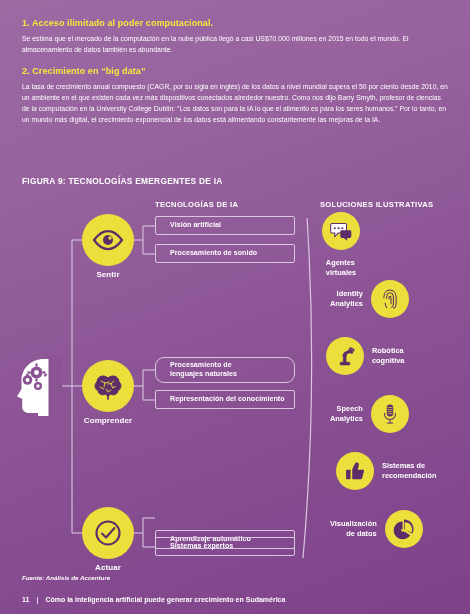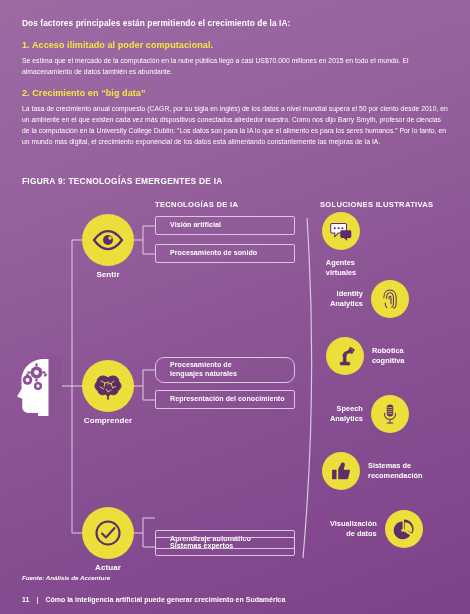--- a/index.html
+++ b/index.html
@@ -87,21 +87,20 @@
     font-size:7px; font-weight:bold; color:#ffffff;
   }
   .footer .bar { opacity:.85; }
 </style>
 </head>
 <body>
 
 <div class="page">
 
   <div class="txt-wrap">
-    <div class="lead">Dos factores principales están permitiendo  el crecimiento de la IA:</div>
     <div class="sec-head">1. Acceso ilimitado al poder computacional.</div>
     <div class="body-txt">Se estima que el mercado de la computación en la nube pública llegó a casi US$70.000 millones en 2015 en todo el mundo.  El almacenamiento de datos también es abundante.</div>
     <div class="gap"></div>
     <div class="sec-head">2. Crecimiento en “big data”</div>
     <div class="body-txt">La tasa de crecimiento anual compuesto (CAGR, por su sigla en inglés) de los datos a nivel mundial supera el 50 por ciento desde 2010, en un ambiente en el que existen cada vez más dispositivos conectados alrededor nuestro. Como nos dijo Barry Smyth, profesor de ciencias de la computación en la University College Dublin: “Los datos son para la IA lo que el alimento es para los seres humanos.” Por lo tanto, en un mundo más digital, el crecimiento exponencial de los datos está alimentando constantemente las mejoras de la IA.</div>
   </div>
 
   <div class="fig-title">FIGURA 9: TECNOLOGÍAS EMERGENTES DE IA</div>
 
   <div class="col-head tech">TECNOLOGÍAS DE IA</div>
@@ -260,21 +259,21 @@
         <path d="M24 58 H40" fill="none"></path>
         <g stroke="#ecdf3c" stroke-width="2">
           <path d="M26 13 H38 M26 19 H38 M26 25 H38 M26 31 H38"></path>
         </g>
       </svg>
     </span>
     <span class="sol-label">Speech
 Analytics</span>
   </div>
 
-  <div class="sol" style="left:322px;top:452px;">
+  <div class="sol" style="left:336px;top:452px;">
     <span class="sol-dot">
       <svg viewBox="0 0 64 64" fill="#5c2d68">
         <rect x="6" y="28" width="13" height="28" rx="2"></rect>
         <path d="M24 56 H48 A5 5 0 0 0 53 52 L58 33 A4 4 0 0 0 54 28 H40 L43 15 A6 6 0 0 0 37 7 L34 7 L24 26 Z"></path>
       </svg>
     </span>
     <span class="sol-label">Sistemas de
 recomendación</span>
   </div>
 

